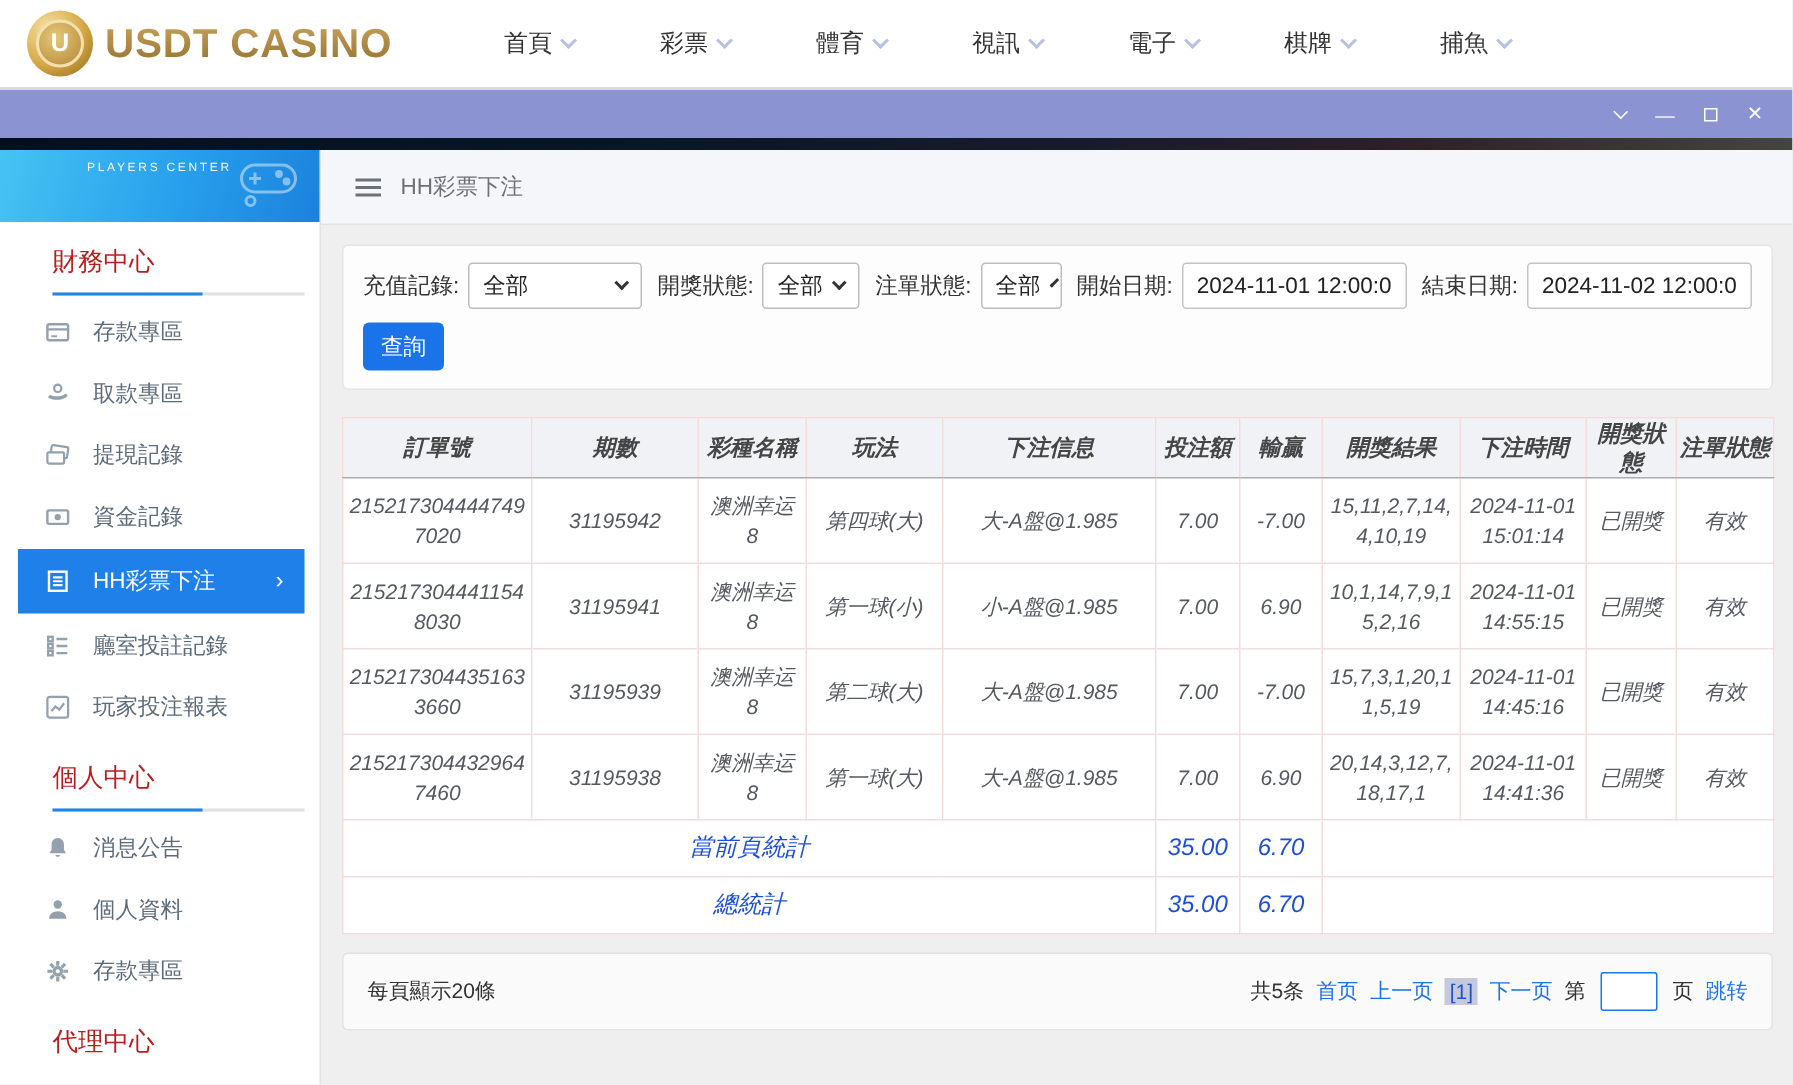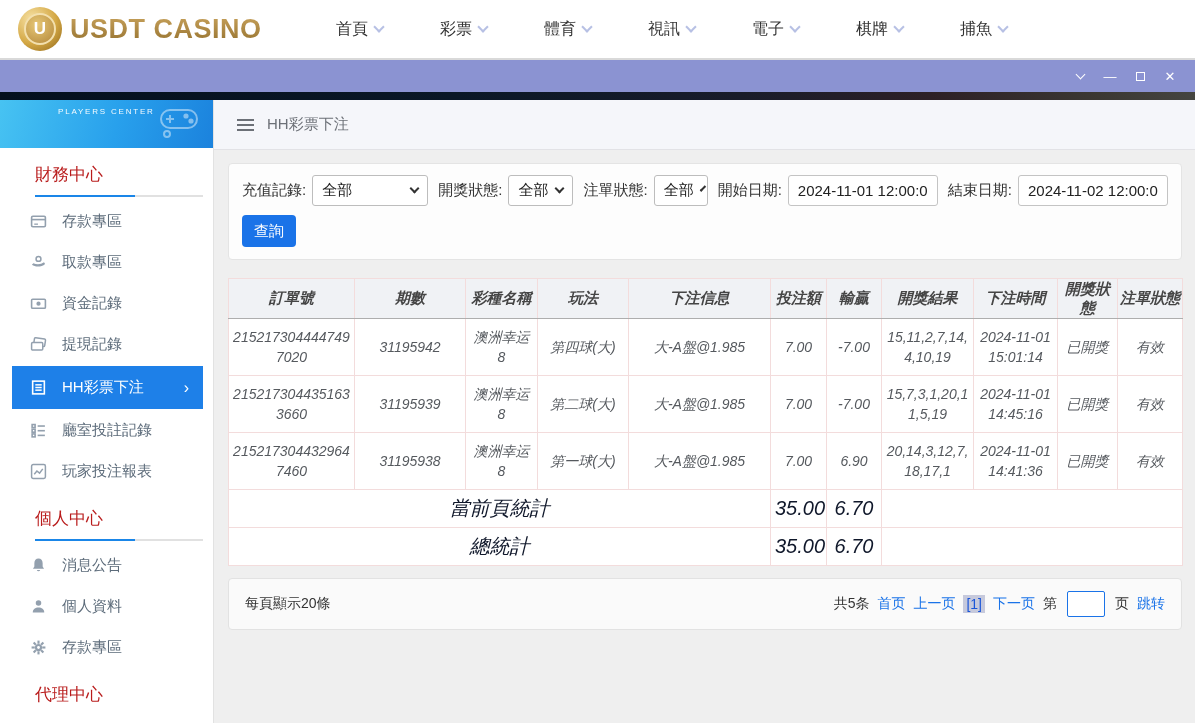--- a/index.html
+++ b/index.html
@@ -87,21 +87,21 @@
     font-family:"Liberation Sans","DejaVu Sans",sans-serif; }
 
   
   .table-wrap { margin-top:18px;font-style:italic; }
   table { border-collapse:collapse; table-layout:fixed; width:100%; background:#fff; }
   th, td { border:1px solid #f3dcdc; text-align:center; }
   thead th { height:40px; background:#f0f2f5; color:#454545; font-size:15px; font-weight:bold;
     border-bottom:1px solid #aeaeae; padding:0 2px; }
   tbody td { height:57px; font-size:14px; color:#55595e; padding:3px 4px; line-height:1.45; }
   td.c-order, td.c-result { word-break:break-all; }
-  tr.summary-row td { height:38px; font-size:20px; color:#0f172a; }
+  tr.summary-row td { height:38px; font-size:16px; color:#1d4ed8; }
 
   
   .pager-panel { margin-top:12px; height:52px; background:#fafafa; border:1px solid #e2e2e2;
     border-radius:4px; display:flex; align-items:center; justify-content:space-between;
     padding:0 16px; font-size:14px; color:#333; }
   .pager-right { display:flex; align-items:center; gap:8px; }
   .plink { color:#1a73e8; cursor:pointer; }
   .pcurrent { color:#1a55d8; background:#c6c9dc; padding:1px 3px; cursor:pointer; }
   .jump-input { width:38px; height:26px; border:1px solid #1a73e8; border-radius:2px; margin:0 2px;
     text-align:center; font-size:13px; }
@@ -196,34 +196,34 @@
               <svg viewBox="0 0 16 16">
                 <circle cx="8" cy="4.6" r="2.3" fill="none" stroke="currentColor" stroke-width="1.4"></circle>
                 <path d="M1.8 10.2 C5 12.6 11 12.4 14.2 9.4 L13.2 7.8 C10.2 10 6 10 3.2 8.6 Z" fill="currentColor"></path>
               </svg>
             </span>
             <span>取款專區</span>
           </div>
           <div class="menu-item">
             <span class="mi-icon">
               <svg viewBox="0 0 16 16">
+                <rect x="3.8" y="2.2" width="10.5" height="7" rx="1" fill="none" stroke="currentColor" stroke-width="1.4" transform="rotate(9 9 5.5)"></rect>
+                <rect x="1.5" y="6.2" width="10.5" height="7" rx="1" fill="#fff" stroke="currentColor" stroke-width="1.4"></rect>
+              </svg>
+            </span>
+            <span>提現記錄</span>
+          </div>
+          <div class="menu-item">
+            <span class="mi-icon">
+              <svg viewBox="0 0 16 16">
                 <rect x="1.5" y="4" width="13" height="8.5" rx="1" fill="none" stroke="currentColor" stroke-width="1.5"></rect>
                 <circle cx="8" cy="8.2" r="2" fill="currentColor"></circle>
               </svg>
             </span>
             <span>資金記錄</span>
-          </div>
-          <div class="menu-item">
-            <span class="mi-icon">
-              <svg viewBox="0 0 16 16">
-                <rect x="3.8" y="2.2" width="10.5" height="7" rx="1" fill="none" stroke="currentColor" stroke-width="1.4" transform="rotate(9 9 5.5)"></rect>
-                <rect x="1.5" y="6.2" width="10.5" height="7" rx="1" fill="#fff" stroke="currentColor" stroke-width="1.4"></rect>
-              </svg>
-            </span>
-            <span>提現記錄</span>
           </div>
           <div class="menu-item active">
             <span class="mi-icon">
               <svg viewBox="0 0 16 16">
                 <rect x="2.5" y="2" width="11" height="12" fill="none" stroke="currentColor" stroke-width="1.5"></rect>
                 <line x1="5" y1="5.5" x2="11" y2="5.5" stroke="currentColor" stroke-width="1.4"></line>
                 <line x1="5" y1="8" x2="11" y2="8" stroke="currentColor" stroke-width="1.4"></line>
                 <line x1="5" y1="10.5" x2="11" y2="10.5" stroke="currentColor" stroke-width="1.4"></line>
               </svg>
             </span>
@@ -373,20 +373,33 @@
                 <td>第四球(大)</td>
                 <td>大-A盤@1.985</td>
                 <td>7.00</td>
                 <td>-7.00</td>
                 <td class="c-result">15,11,2,7,14,4,10,19</td>
                 <td>2024-11-01 15:01:14</td>
                 <td>已開獎</td>
                 <td>有效</td>
               </tr>
               <tr class="data-row">
+                <td class="c-order">2152173044411548030</td>
+                <td>31195941</td>
+                <td>澳洲幸运8</td>
+                <td>第一球(小)</td>
+                <td>小-A盤@1.985</td>
+                <td>7.00</td>
+                <td>6.90</td>
+                <td class="c-result">10,1,14,7,9,15,2,16</td>
+                <td>2024-11-01 14:55:15</td>
+                <td>已開獎</td>
+                <td>有效</td>
+              </tr>
+              <tr class="data-row">
                 <td class="c-order">2152173044351633660</td>
                 <td>31195939</td>
                 <td>澳洲幸运8</td>
                 <td>第二球(大)</td>
                 <td>大-A盤@1.985</td>
                 <td>7.00</td>
                 <td>-7.00</td>
                 <td class="c-result">15,7,3,1,20,11,5,19</td>
                 <td>2024-11-01 14:45:16</td>
                 <td>已開獎</td>

